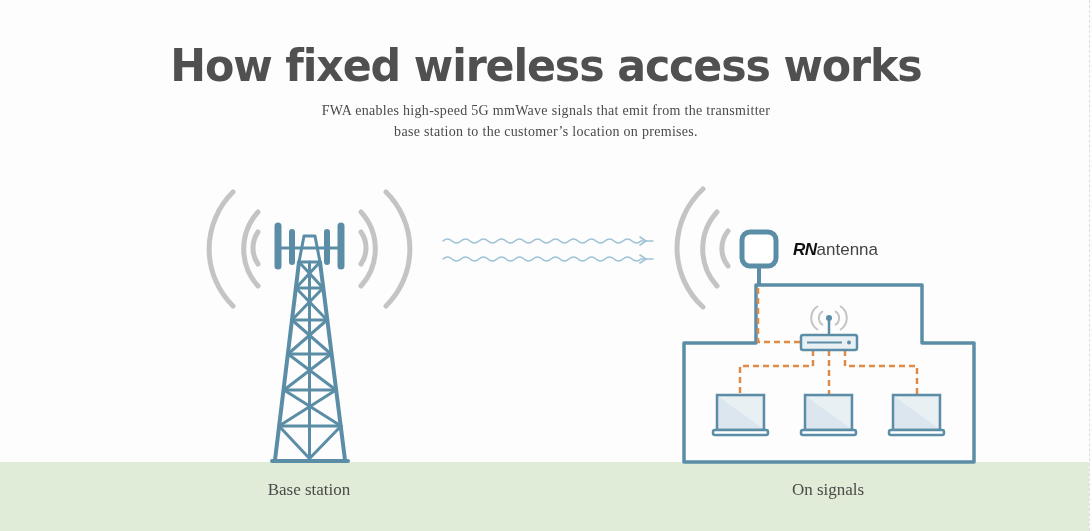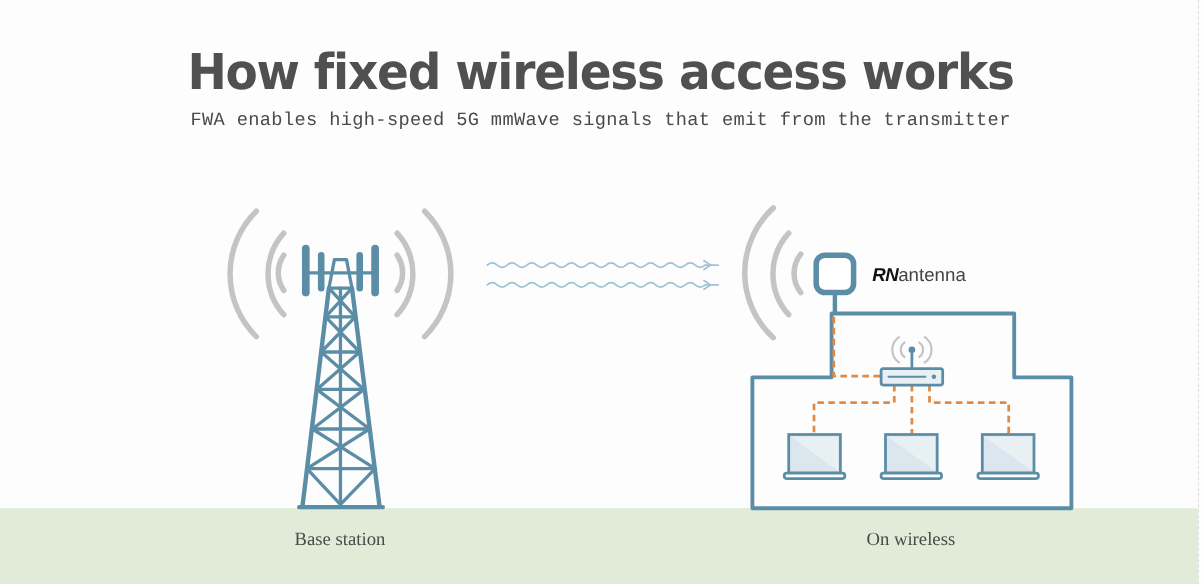--- a/index.html
+++ b/index.html
@@ -15,21 +15,21 @@
     position: absolute; left: 1089px; top: 0; width: 1px; height: 531px;
     border-left: 1px dashed #dddddd;
   }
   .title {
     position: absolute; left: 0; width: 1092px; top: 36px; text-align: center;
     font-family: "DejaVu Sans", sans-serif; font-weight: bold; font-size: 45px;
     color: #505050; letter-spacing: -1.2px; transform: scaleX(0.95); line-height: 60px;
   }
   .subtitle {
     position: absolute; left: 0; width: 1092px; top: 100px; text-align: center;
-    font-family: Liberation Mono, monospace; font-size: 17px; color: #4a4a4a;
+    font-family: Liberation Serif, serif; font-size: 14px; color: #4a4a4a;
     line-height: 21px; letter-spacing: 0.3px;
   }
   .subtitle span { display: block; }
   .label {
     position: absolute; top: 480px; font-size: 17px; color: #4a4a4a;
     font-family: Liberation Serif, serif; text-align: center; width: 200px;
   }
   svg.scene { position: absolute; left: 0; top: 0; }
   .logo-text {
     position: absolute; left: 793px; top: 240px; font-size: 17px; color: #444;
@@ -39,20 +39,21 @@
 </style>
 </head>
 <body>
 
 <div class="ground"></div>
 <div class="edge"></div>
 
 <div class="title">How fixed wireless access works</div>
 <div class="subtitle">
   <span>FWA enables high-speed 5G mmWave signals that emit from the transmitter</span>
+  <span>base station to the customer’s location on premises.</span>
 </div>
 
 <svg class="scene" width="1092" height="531" viewBox="0 0 1092 531">
 
   <g fill="none" stroke="#c4c4c4" stroke-width="5" stroke-linecap="round">
     <path d="M233,192 A80,80 0 0 0 233,306"></path>
     <path d="M258,212 A55,55 0 0 0 258,286"></path>
     <path d="M258,232 A28,28 0 0 0 258,264"></path>
     <path d="M386,192 A80,80 0 0 1 386,306"></path>
     <path d="M361,212 A55,55 0 0 1 361,286"></path>
@@ -149,13 +150,13 @@
     <path d="M895,397 L938,428 L938,397 Z" fill="#e9f0f4"></path>
     <rect x="889" y="430" width="55" height="5" rx="2" fill="#ffffff" stroke="#5b8ea6" stroke-width="2.5"></rect>
   </g>
 </svg>
 
 <div class="logo-text">
   <span class="rn">RN</span><span>antenna</span>
 </div>
 
 <div class="label" style="left:209px;">Base station</div>
-<div class="label" style="left:728px;">On wireless</div>
+<div class="label" style="left:728px;">On signals</div>
 
 </body></html>

